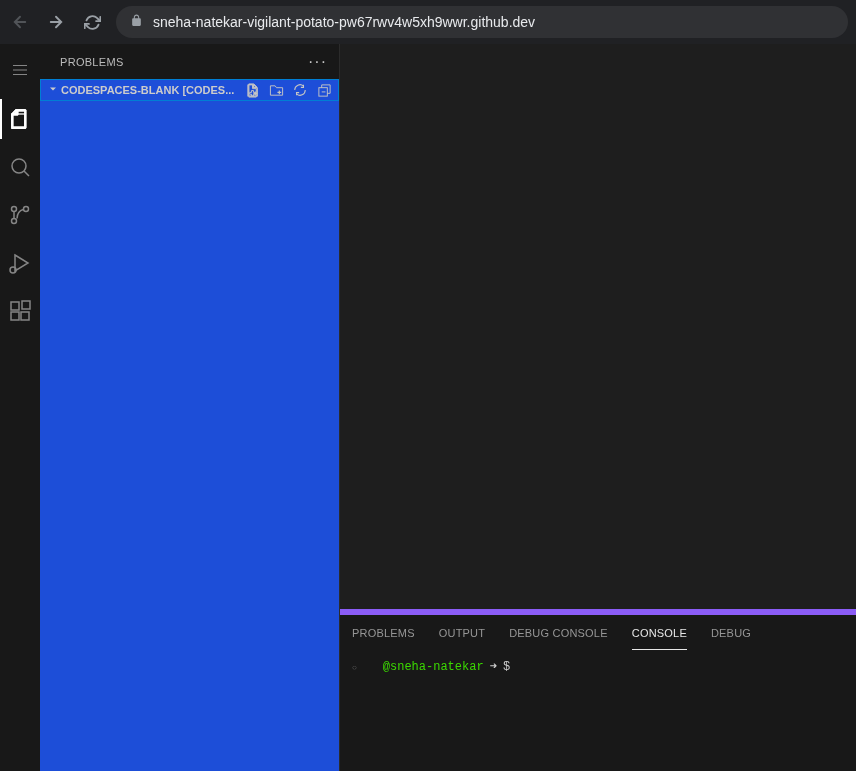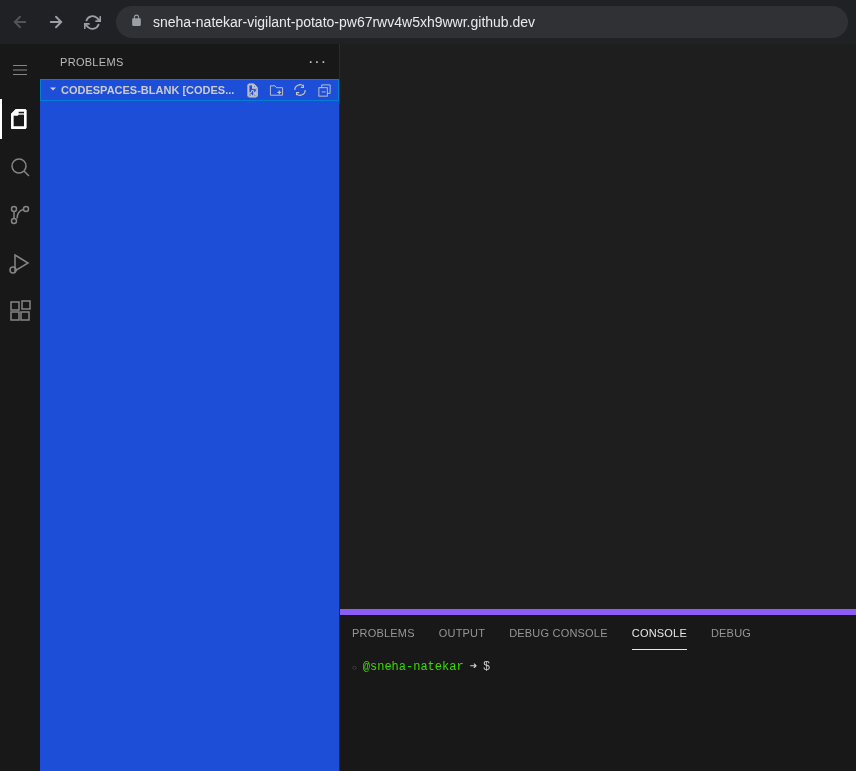--- a/index.html
+++ b/index.html
@@ -205,21 +205,21 @@
       font-family: "Menlo", "Monaco", "Courier New", monospace;
       font-size: 12px;
       line-height: 1.5;
     }
     .terminal-line {
       display: flex;
       gap: 6px;
       align-items: baseline;
     }
     .term-circle { color: #666666; font-size: 8px;}
-    .term-user { color: #3bd900; }
+    .term-user { color: #3bd900; margin-left: 20px; }
     .term-arrow { color: #cccccc; }
     .term-path { color: #3794ff; font-weight: bold; }
     .term-prompt { color: #cccccc; }
   </style>
 </head>
 <body>
 
 <div class="browser-bar">
   <div class="nav-btn disabled">
     <svg width="18" height="18" viewBox="0 0 24 24" fill="none" stroke="currentColor" stroke-width="2.5" stroke-linecap="round">

